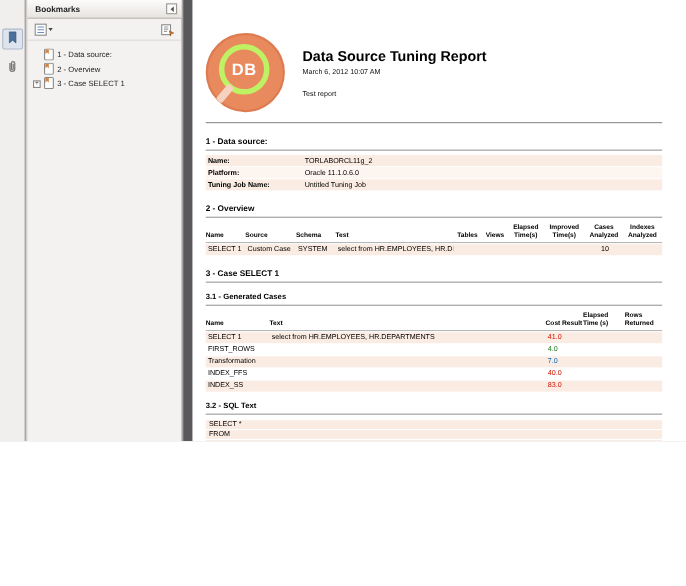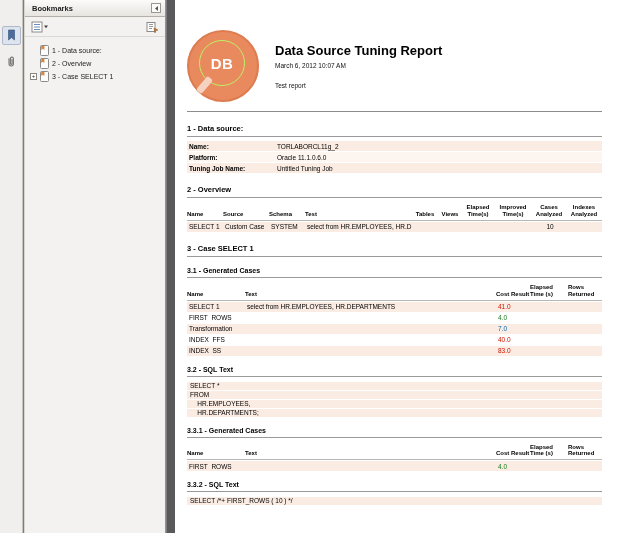--- a/index.html
+++ b/index.html
@@ -1,17 +1,17 @@
 <!DOCTYPE html>
 <html><head>
 <meta charset="utf-8">
 <style>
   * { margin:0; padding:0; box-sizing:border-box; }
   body { font-family:"Liberation Sans", sans-serif; }
-  .app { position:relative; width:624px; height:533px; background:#7d7d7f; overflow:hidden;padding-left:22px; }
+  .app { position:relative; width:624px; height:401px; background:#7d7d7f; overflow:hidden;padding-left:22px; }
 
   
   .iconstrip { position:absolute; left:0; top:0; width:23px; height:533px; background:#f1efed; border-right:1px solid #c7c4c0; }
   .strip-btn { width:19px; height:19px; margin:4px auto 8px; display:flex; align-items:center; justify-content:center; border-radius:2px; cursor:pointer; }
   .strip-btn:first-child { margin-top:26px; }
   .strip-btn.active { background:#dde4ee; border:1px solid #aebacb; }
 
   
   .sidebar { position:absolute; left:24px; top:0; width:142px; height:533px; background:#f4f2f0; border-right:1px solid #96938f; border-left:1px solid #d8d5d1; }
   .sb-header { height:17px; display:flex; align-items:center; justify-content:space-between; padding:0 4px 0 7px; background:linear-gradient(#fcfbfa,#e7e4e0); border-bottom:1px solid #b3b0ac; }
@@ -25,21 +25,21 @@
   .expander { width:7px; height:7px; border:1px solid #8a8783; background:#fff; font-size:6px; line-height:5px; text-align:center; color:#333; }
 
   
   .gutter { position:absolute; left:167px; top:0; width:8px; height:533px; background:#59595b; }
 
   
   .page { position:absolute; left:175px; top:0; width:449px; height:533px; background:#ffffff; overflow:hidden; padding:30px 22px 0 12px; }
 
   .intro { display:flex; gap:16px; align-items:flex-start; }
   .logo { position:relative; width:72px; height:72px; border-radius:50%; background:#e8895e; border:2px solid #e2picked; border:2px solid #dd7c50; flex:0 0 auto; }
-  .logo-lens { position:absolute; left:10px; top:8px; width:46px; height:46px; border-radius:50%; border:1px solid #bef264; display:flex; align-items:center; justify-content:center; }
+  .logo-lens { position:absolute; left:10px; top:8px; width:46px; height:46px; border-radius:50%; border:5px solid #bef264; display:flex; align-items:center; justify-content:center; }
   .logo-handle { position:absolute; left:12px; bottom:6px; width:7px; height:18px; background:#f6d3c1; transform:rotate(40deg); border-radius:2px; }
   .logo-db { font-size:15px; font-weight:bold; color:#ffffff; letter-spacing:0.5px; }
   .doc-title { font-size:13px; font-weight:bold; color:#000; margin-top:13px; }
   .doc-date { font-size:6.5px; color:#111; margin-top:4px; }
   .doc-sub { font-size:6.5px; color:#111; margin-top:13px; }
   .intro-rule { border:0; border-top:1px solid #8c8c8c; margin-top:9px; }
 
   .h1 { font-size:7.5px; font-weight:bold; color:#000; margin-top:12px; padding-bottom:3px; border-bottom:1px solid #9a9a9a; }
   .h2 { font-size:7px; font-weight:bold; color:#000; margin-top:10px; padding-bottom:3px; border-bottom:1px solid #9a9a9a; }
 

